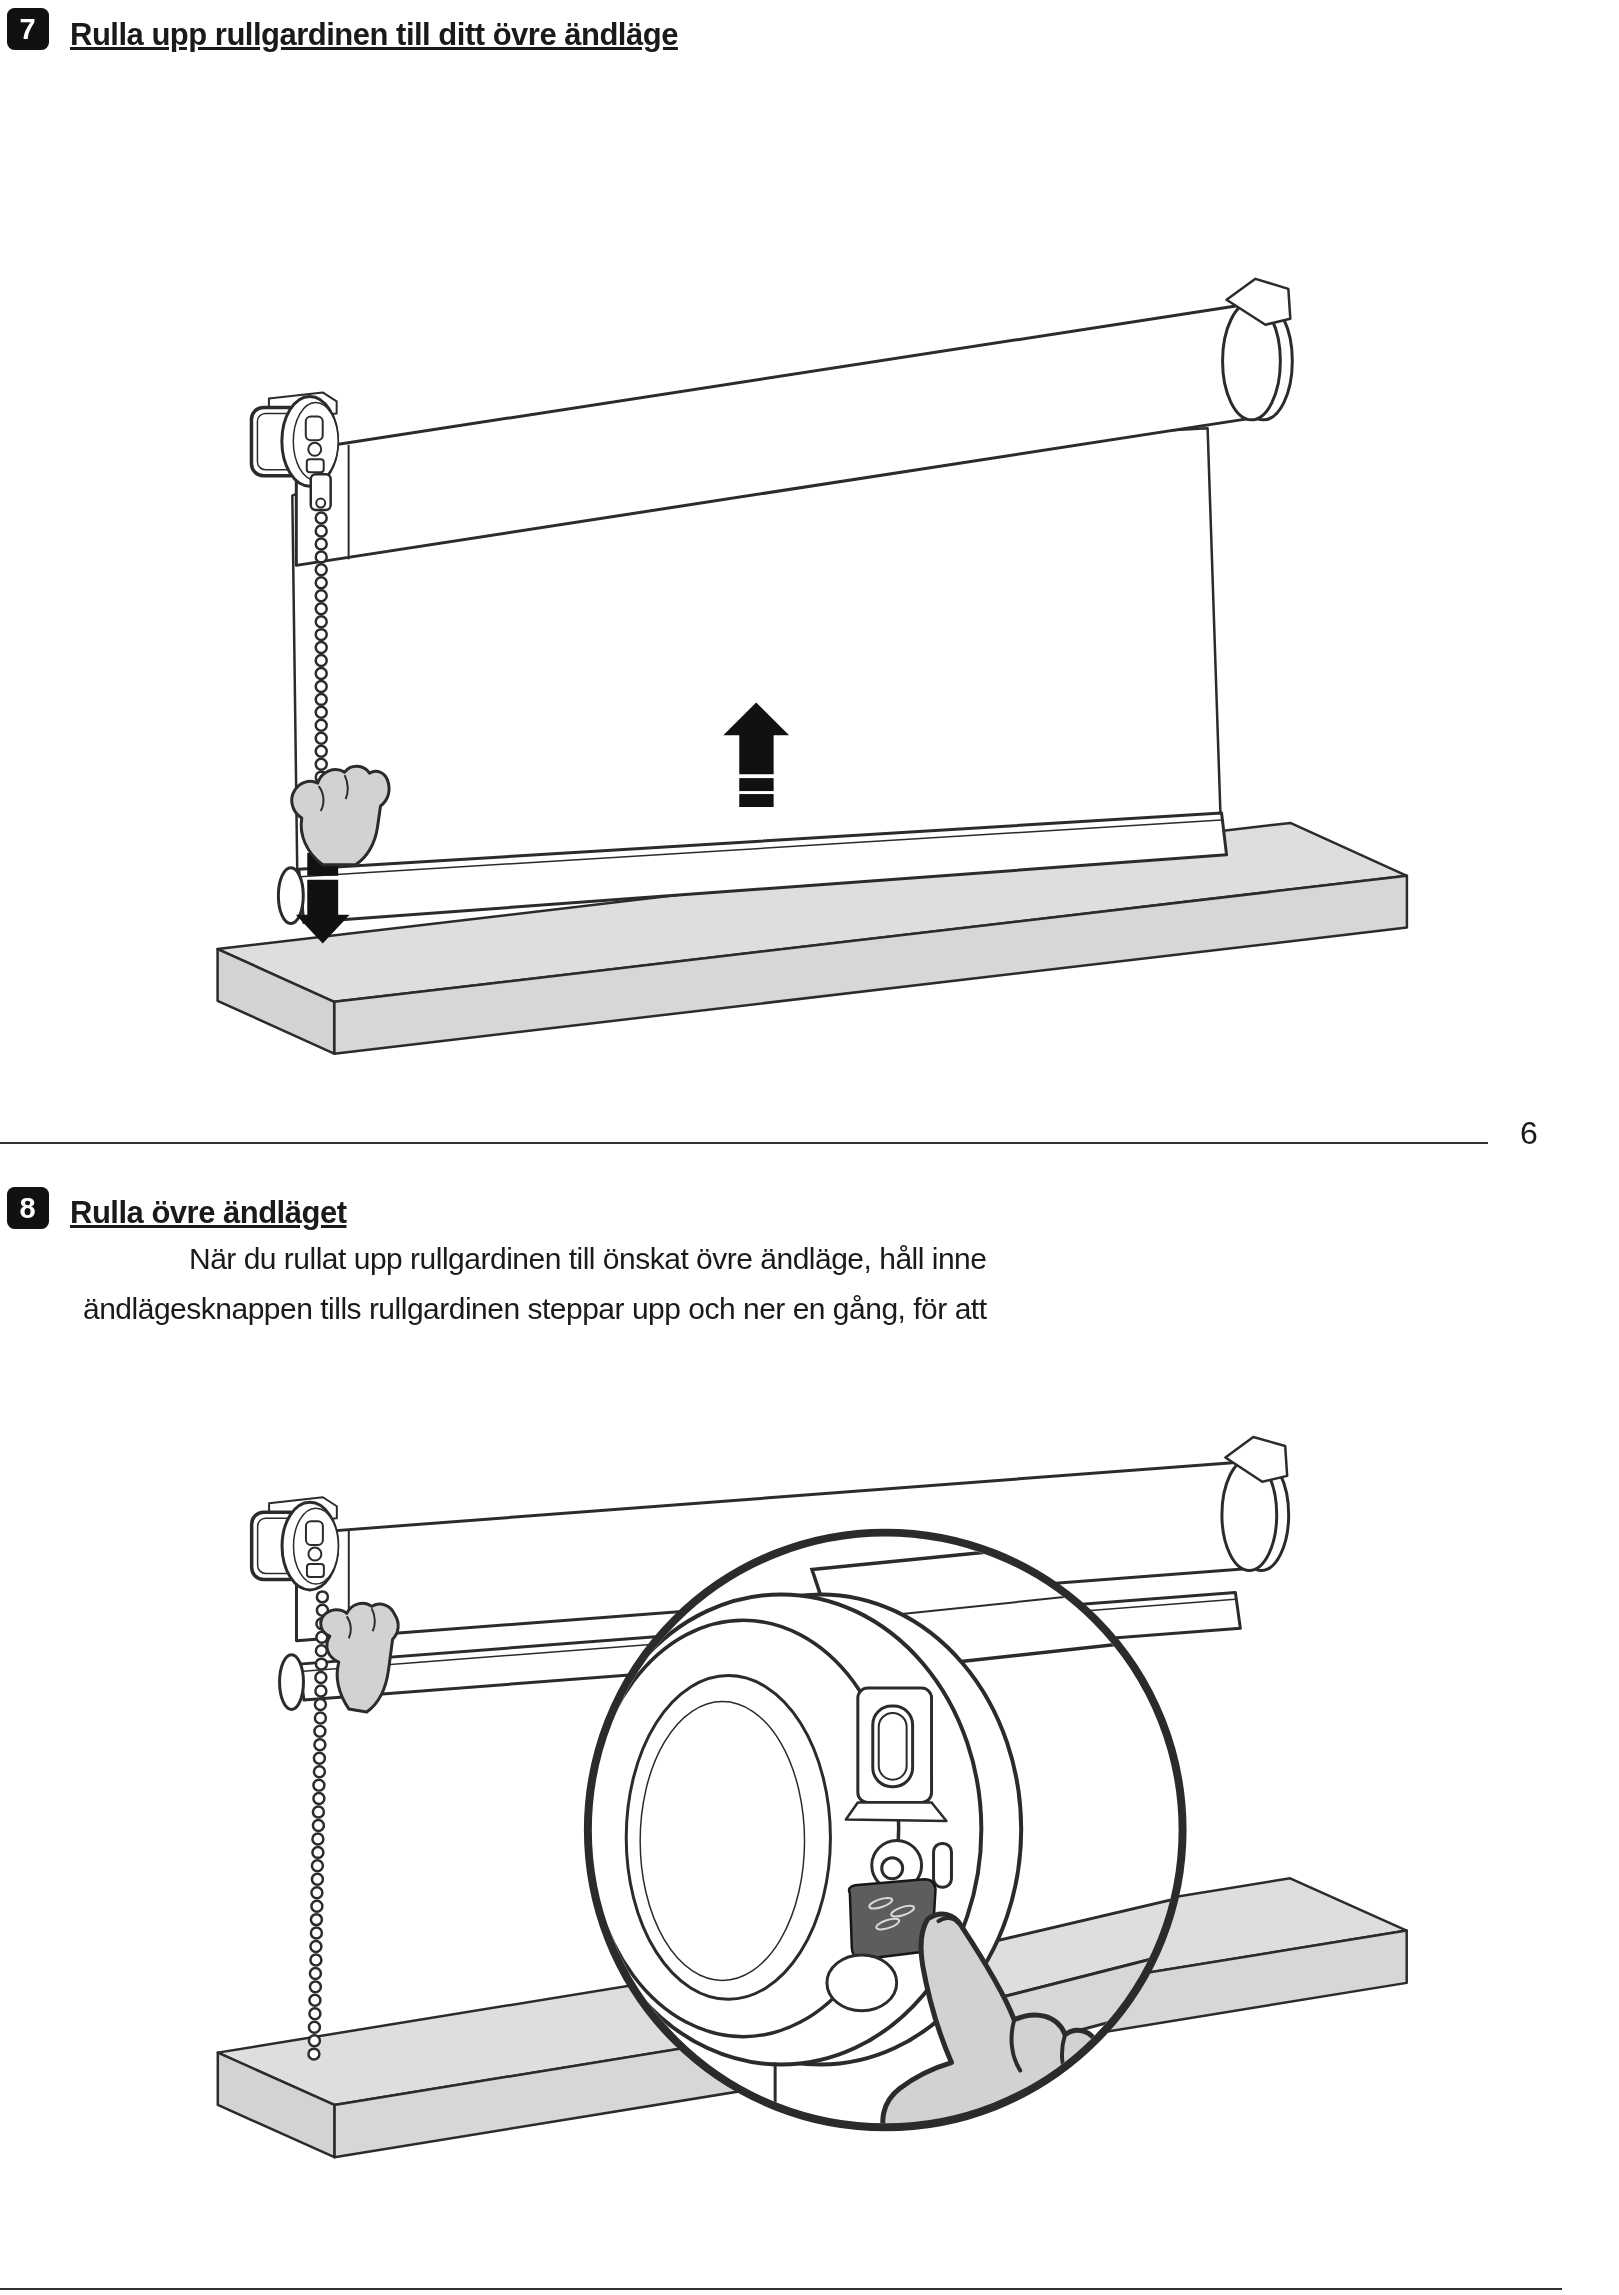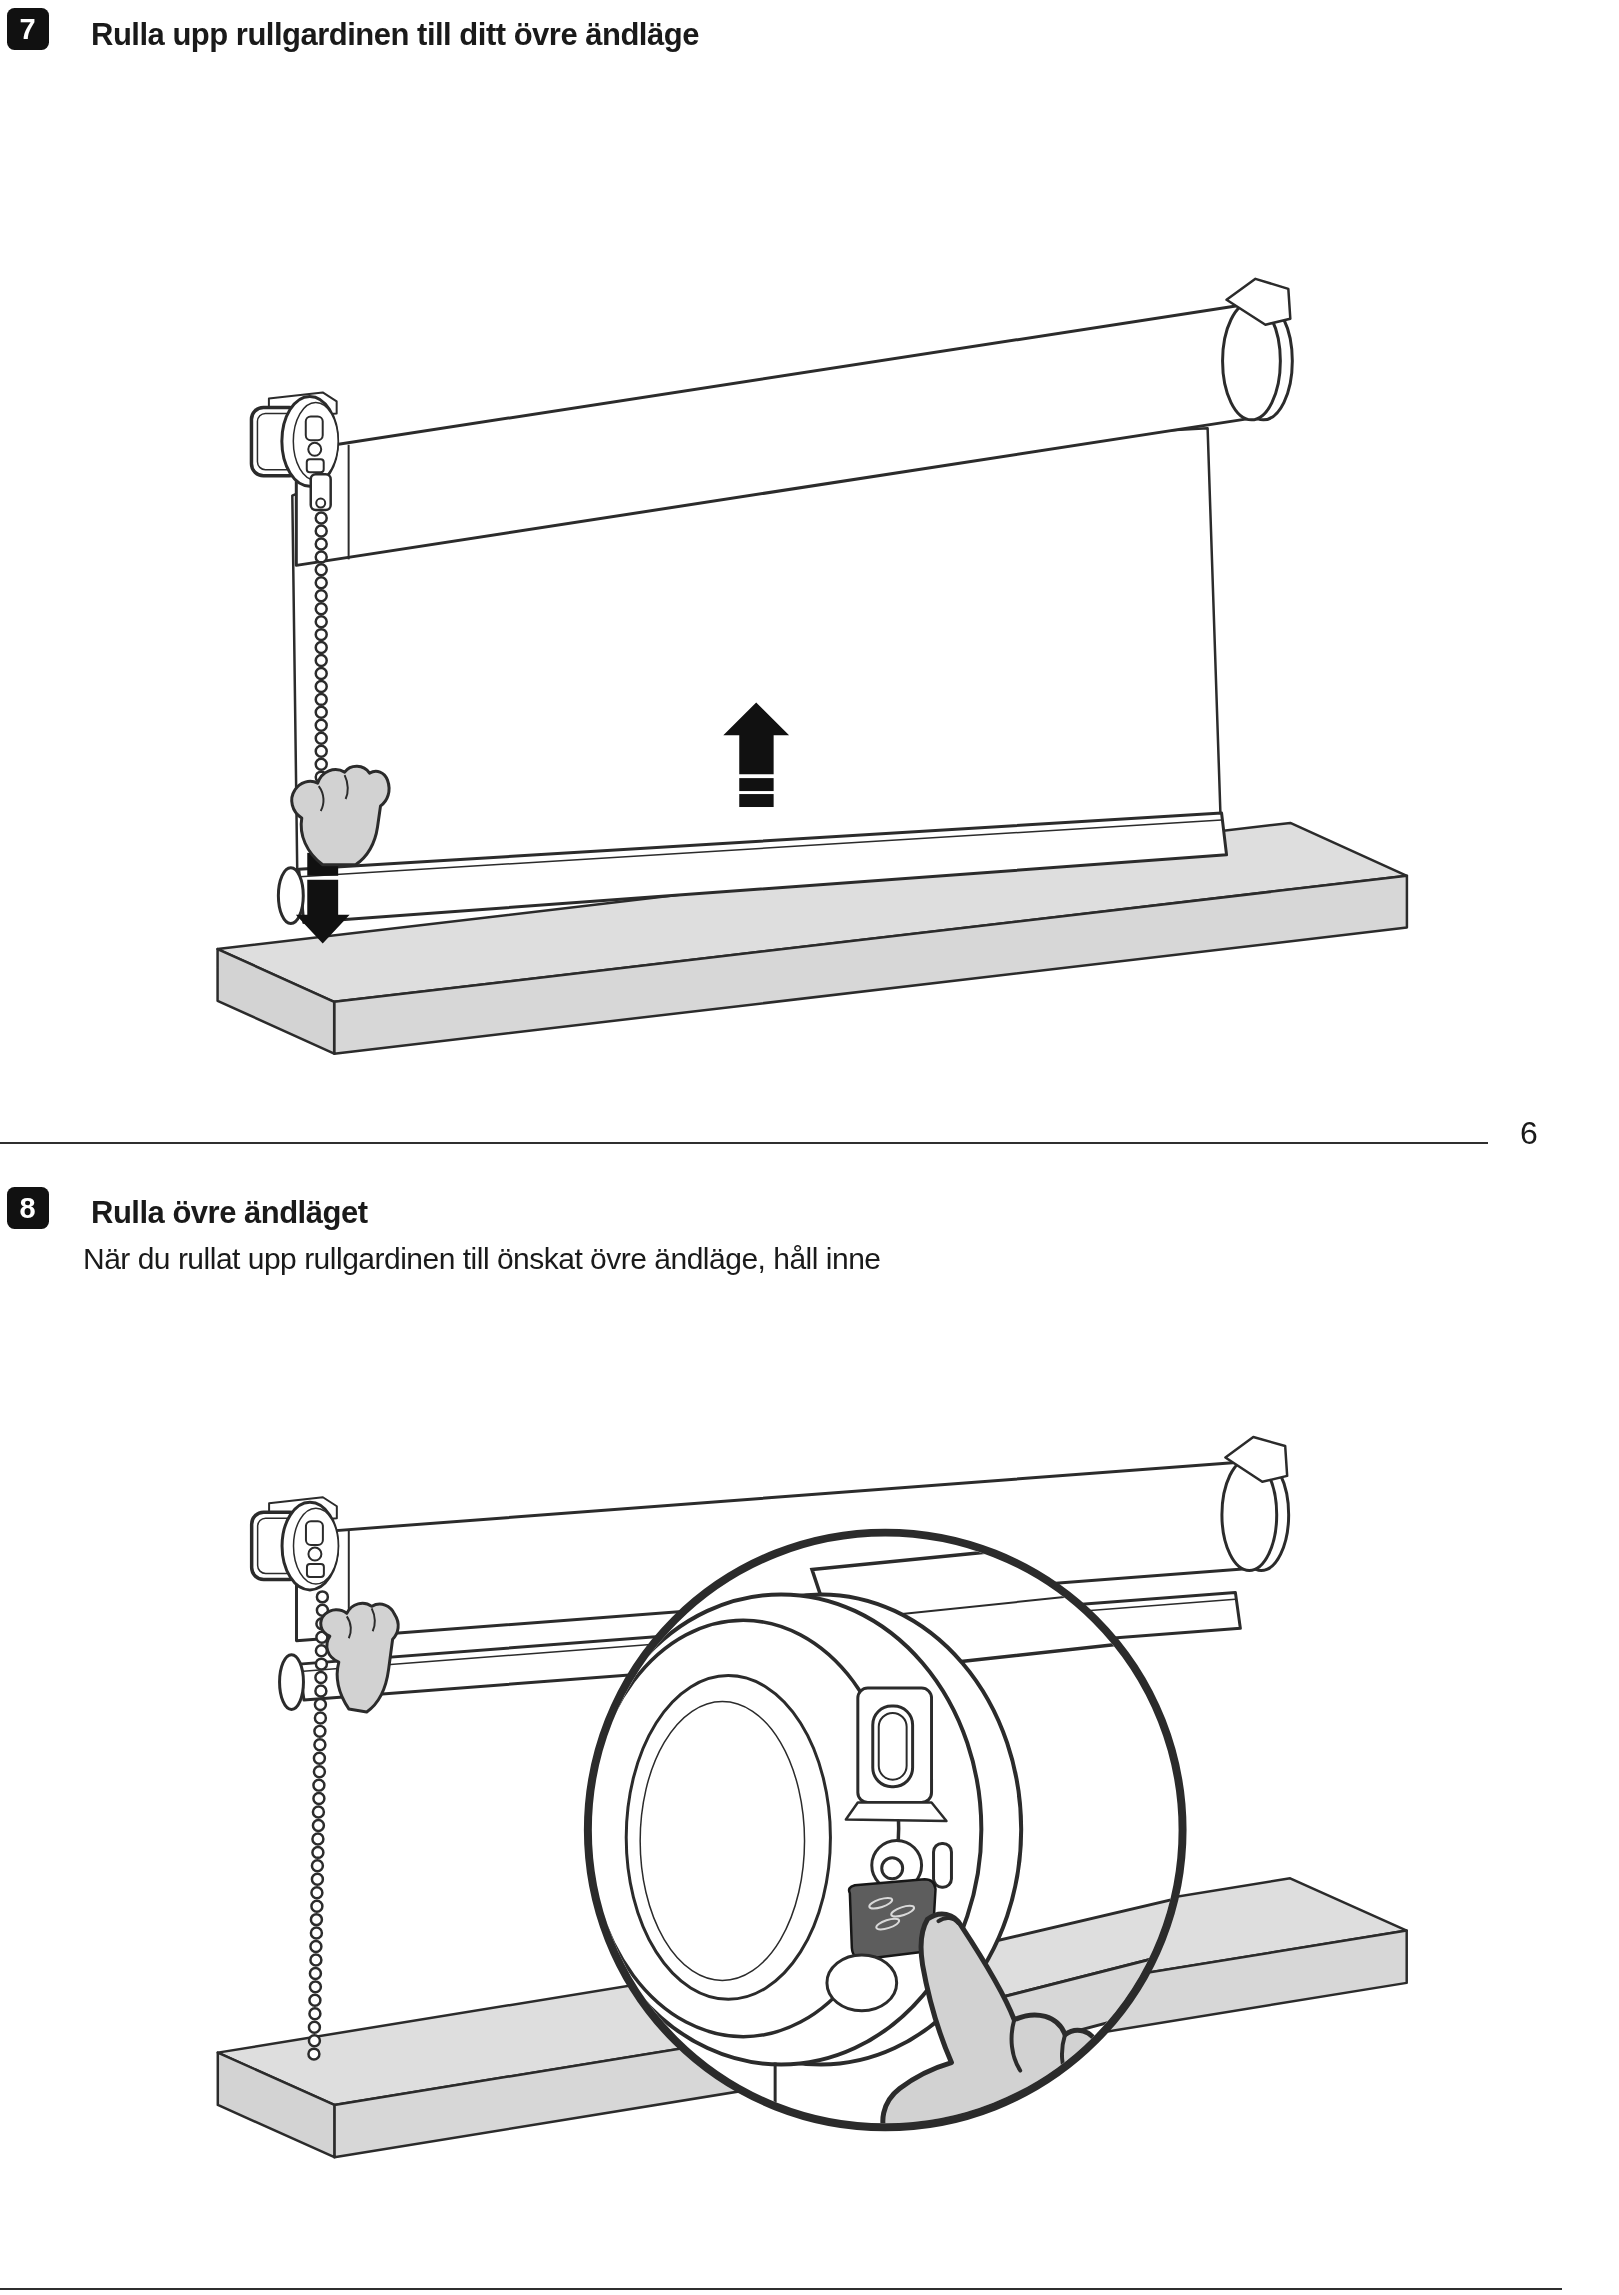--- a/index.html
+++ b/index.html
@@ -1,20 +1,20 @@
 <!DOCTYPE html>
 <html style="font-size:8px"><head>
 <meta charset="utf-8">
 <style>
   html,body{margin:0;padding:0;background:#ffffff;}
   .page{position:relative;width:1620px;height:2295px;background:#ffffff;overflow:hidden;
         font-family:"Liberation Sans",sans-serif;color:#1a1a1a;}
   .badge{position:absolute;width:42px;height:42px;background:#111111;border-radius:7.5px;
          color:#ffffff;font-weight:700;font-size:29px;display:flex;align-items:center;justify-content:center;}
-  .step-title{position:absolute;left:91px;font-size:31px;font-weight:700;letter-spacing:-0.5px;white-space:nowrap;}
+  .step-title{position:absolute;left:70px;font-size:31px;font-weight:700;letter-spacing:-0.5px;white-space:nowrap;text-decoration:underline;}
   .step-body{position:absolute;left:83px;font-size:30px;line-height:50px;letter-spacing:-0.5px;white-space:nowrap;}
   .divider{position:absolute;left:0;height:2px;background:#2f2f2f;}
   .page-number{position:absolute;font-size:32px;color:#1a1a1a;}
   .fig{position:absolute;}
   svg{display:block;}
 </style>
 </head>
 <body>
 
 <div class="page">
@@ -114,20 +114,21 @@
 
   <div class="divider" style="top:1142px;width:1488px;"></div>
   <div class="page-number" style="left:1520px;top:1115px;">6</div>
 
   <div class="badge" style="left:6.5px;top:1187px;">
     <span>8</span>
   </div>
   <div class="step-title" style="top:1195px;">Rulla övre ändläget</div>
   <div class="step-body" style="top:1234px;text-align:right;">
     <div>När du rullat upp rullgardinen till önskat övre ändläge, håll inne</div>
+    <div>ändlägesknappen tills rullgardinen steppar upp och ner en gång, för att</div>
   </div>
 
   <div class="fig" style="left:214px;top:1435px;width:1196px;height:777px;">
   <svg width="1196" height="777" viewBox="430 2880 2400 1560">
     <defs>
       <clipPath id="lens">
             <circle cx="1777" cy="3673" r="589"></circle>
           </clipPath>
     </defs>
 

